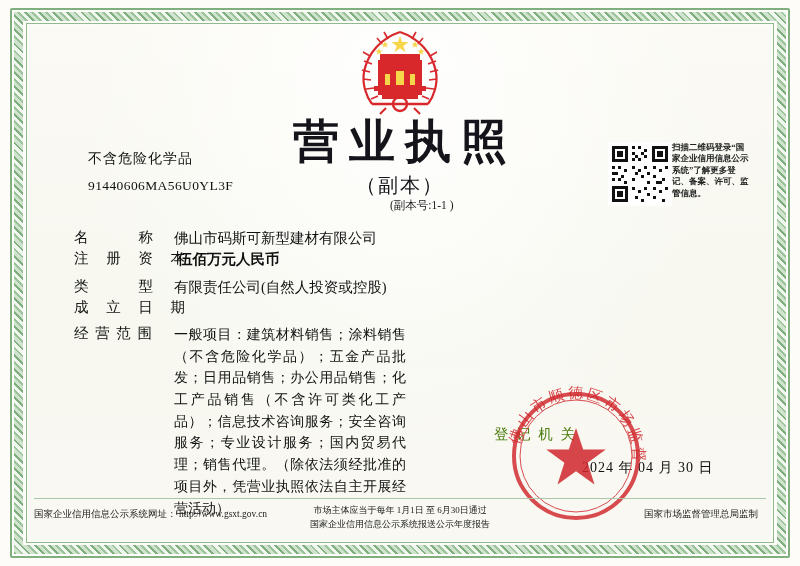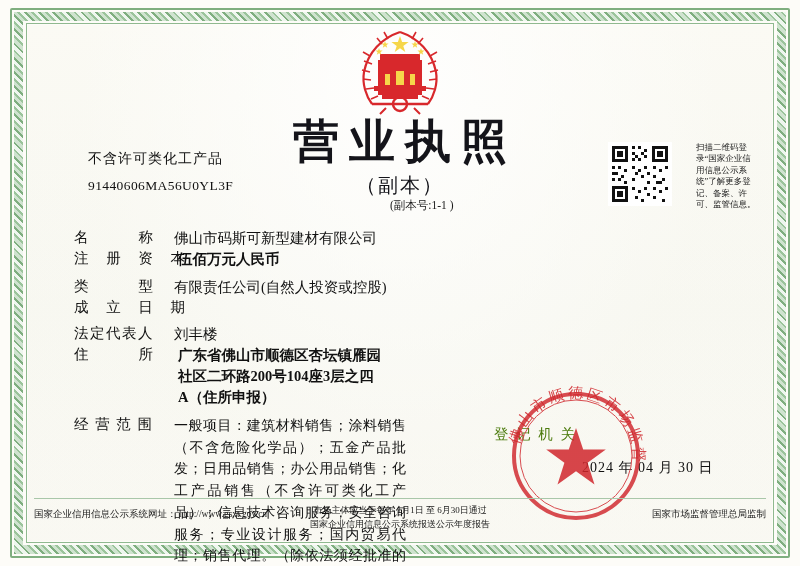--- a/index.html
+++ b/index.html
@@ -120,21 +120,22 @@
     white-space: nowrap;
   }
 
   
   .qr-wrap {
     position: absolute;
     right: 42px;
     top: 142px;
     width: 150px;
     display: flex;
-    gap: 24px;
+    gap: 0;
+    font-weight: bold;
   }
   .qr-code {
     width: 62px;
     height: 62px;
     flex: 0 0 auto;
     background-color: #fff;
     border: 1px solid #fff;
   }
   .qr-text {
     font-size: 8.5px;
@@ -244,21 +245,21 @@
     left: 50%;
     top: 2px;
     transform: translateX(-50%);
     text-align: center;
     line-height: 1.5;
     font-size: 9px;
     white-space: nowrap;
   }
   .footer-right {
     position: absolute;
-    right: 0;
+    right: 8px;
     top: 6px;
     font-size: 9.5px;
     white-space: nowrap;
   }
 </style>
 </head>
 <body>
 
 <div class="license">
 
@@ -305,21 +306,21 @@
     </svg>
   </div>
 
   <div class="title-block">
     <div class="main-title">营业执照</div>
     <div class="sub-title">（副本）</div>
   </div>
   <div class="copy-no">(副本号:1-1 )</div>
 
   <div class="credit-code">
-    <div class="cc-label">不含许可类化工产品</div>
+    <div class="cc-label">不含危险化学品</div>
     <div class="cc-value">91440606MA56U0YL3F</div>
   </div>
 
   <div class="qr-wrap">
     <div class="qr-code">
       <svg viewBox="0 0 62 62" width="62" height="62" xmlns="http://www.w3.org/2000/svg">
         <rect width="62" height="62" fill="#ffffff"></rect>
         <g fill="#111111">
           <rect x="3" y="3" width="16" height="16"></rect>
           <rect x="43" y="3" width="16" height="16"></rect>
@@ -402,30 +403,20 @@
     <div class="row">
       <div class="col-left">
         <div class="lbl lbl-4">类　　型</div>
         <div class="val val-narrow">有限责任公司(自然人投资或控股)</div>
       </div>
       <div class="col-right">
         <div class="lbl lbl-r4">成 立 日 期</div>
       </div>
     </div>
 
-    <div class="row">
-      <div class="col-left">
-        <div class="lbl lbl-5">法定代表人</div>
-        <div class="val val-narrow">刘丰楼</div>
-      </div>
-      <div class="col-right">
-        <div class="lbl lbl-r4">住　　所</div>
-        <div class="val val-right">广东省佛山市顺德区杏坛镇雁园社区二环路200号104座3层之四A（住所申报）</div>
-      </div>
-    </div>
 
     <div class="row scope-row">
       <div class="col-left">
         <div class="lbl lbl-5">经 营 范 围</div>
         <div class="scope-text">一般项目：建筑材料销售；涂料销售（不含危险化学品）；五金产品批发；日用品销售；办公用品销售；化工产品销售（不含许可类化工产品）；信息技术咨询服务；安全咨询服务；专业设计服务；国内贸易代理；销售代理。（除依法须经批准的项目外，凭营业执照依法自主开展经营活动）</div>
       </div>
       <div class="col-right"></div>
     </div>
 
   </div>

